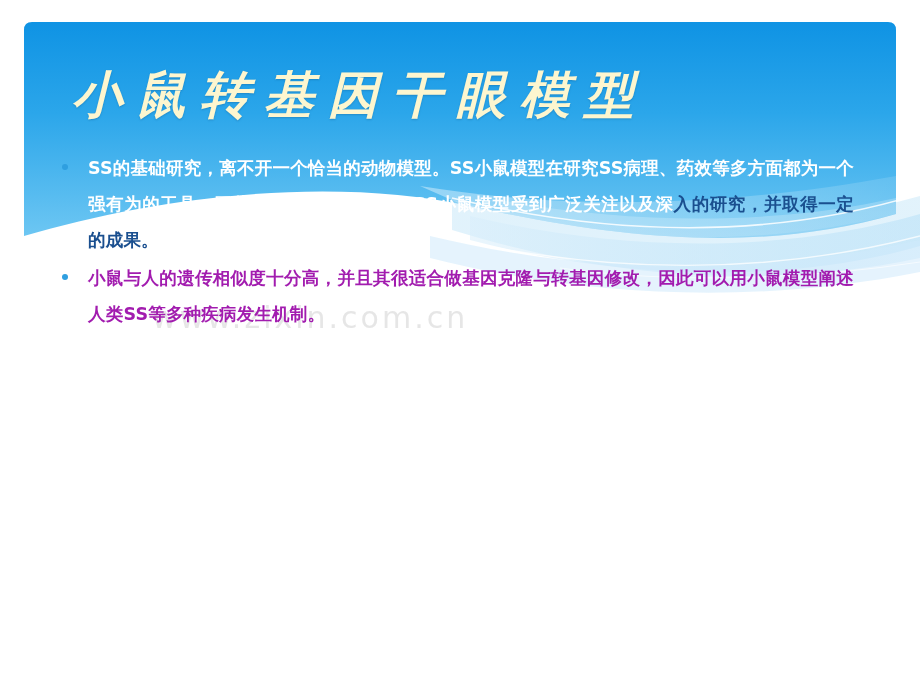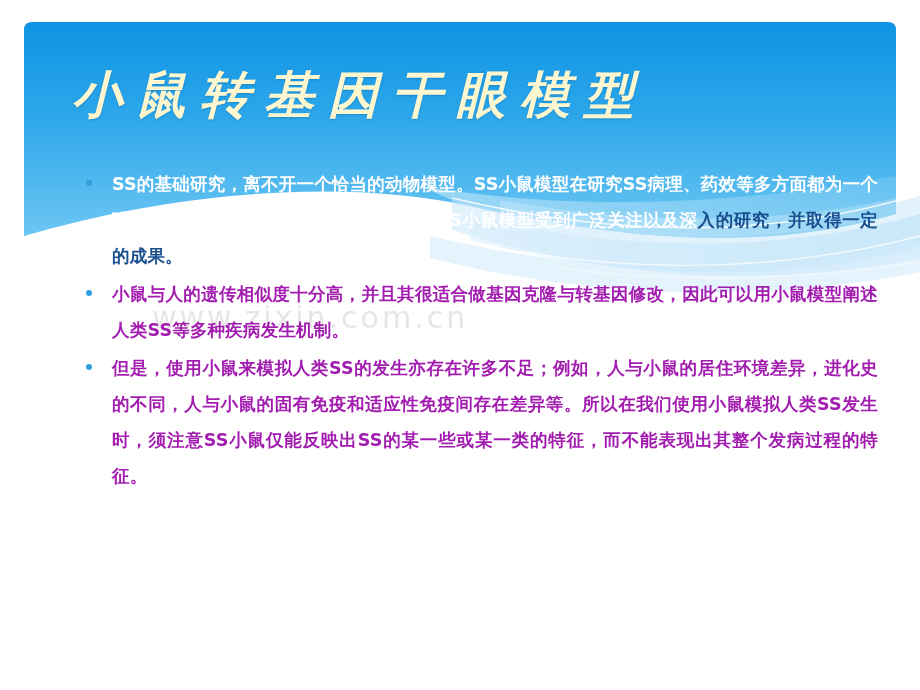--- a/index.html
+++ b/index.html
@@ -60,25 +60,24 @@
     color: #fdf6cf;
     text-shadow: 0 1px 2px rgba(10,70,120,.28);
     white-space: nowrap;
     z-index: 4;
     padding-left: 48px;
   }
 
   
   #body-copy {
     position: absolute;
-    left: 78px;
+    left: 54px;
     top: 150px;
     width: 800px;
     z-index: 5;
-    margin-top: 16px;
   }
 
   .bullet-row {
     position: relative;
     padding-left: 34px;
     margin-bottom: 2px;
   }
   .bullet-dot {
     position: absolute;
     left: 8px;
@@ -177,20 +176,16 @@
       <div class="para-text on-blue">
         <span>SS的基础研究，离不开一个恰当的动物模型。SS小鼠模型在研究SS病理、药效等多方面都为一个强有为的工具。因此在过去的几十年里，SS小鼠模型受到广泛关注以及深</span><span class="tail-white-off">入的研究，并取得一定的成果。</span>
       </div>
     </div>
 
     <div class="bullet-row">
       <span class="bullet-dot"></span>
       <div class="para-text">小鼠与人的遗传相似度十分高，并且其很适合做基因克隆与转基因修改，因此可以用小鼠模型阐述人类SS等多种疾病发生机制。</div>
     </div>
 
-    <div class="bullet-row">
-      <span class="bullet-dot"></span>
-      <div class="para-text">但是，使用小鼠来模拟人类SS的发生亦存在许多不足；例如，人与小鼠的居住环境差异，进化史的不同，人与小鼠的固有免疫和适应性免疫间存在差异等。所以在我们使用小鼠模拟人类SS发生时，须注意SS小鼠仅能反映出SS的某一些或某一类的特征，而不能表现出其整个发病过程的特征。</div>
-    </div>
 
 
   </div>
 </div>
 
 </body></html>

